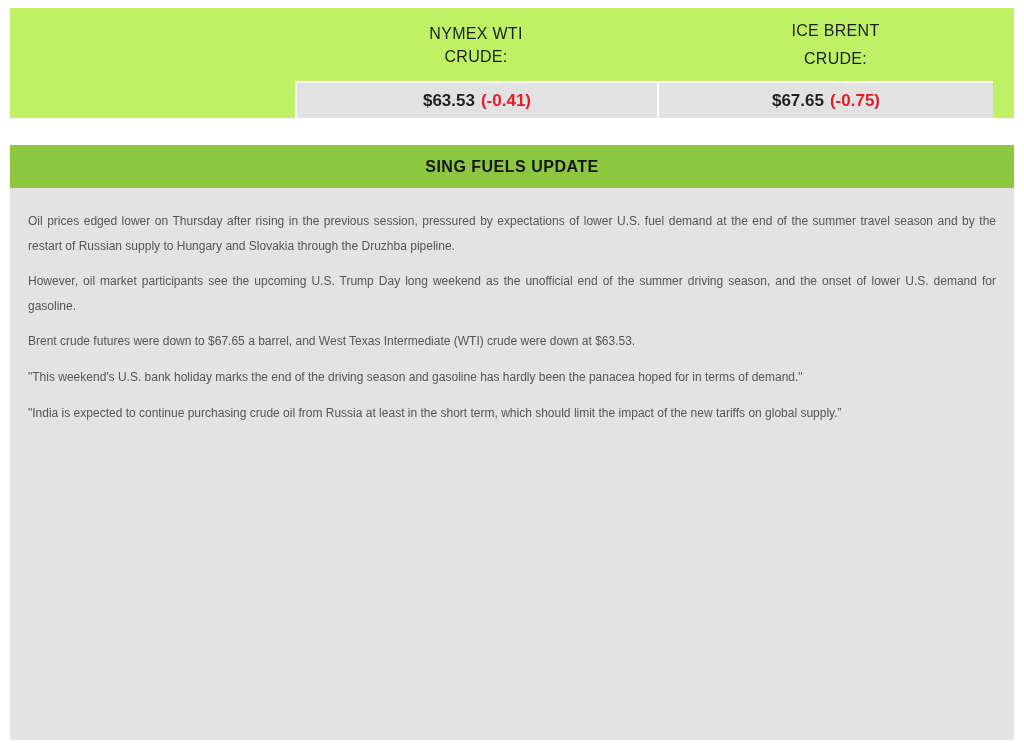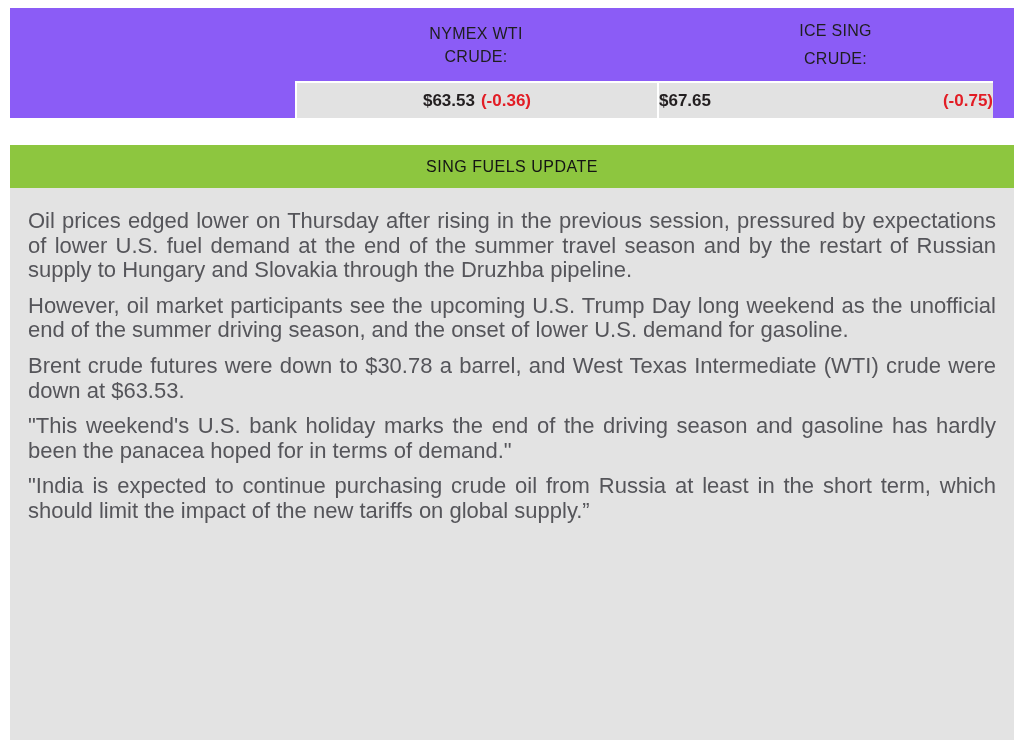--- a/index.html
+++ b/index.html
@@ -14,21 +14,21 @@
     height: 750px;
     background: #ffffff;
     overflow: hidden;
   }
 
   
   .top-box {
     position: absolute;
     left: 10px; top: 8px;
     width: 1004px; height: 110px;
-    background: #8b5cf6;
+    background: #bef264;
   }
   .hdr-col {
     position: absolute;
     top: 0; height: 73px;
     display: flex;
     flex-direction: column;
     align-items: center;
     justify-content: center;
     text-align: center;
     color: #1e1e1e;
@@ -45,93 +45,93 @@
     border-top: 2px solid #ffffff;
     box-sizing: border-box;
     display: flex;
     align-items: center;
     justify-content: center;
     font-size: 17px;
     font-weight: 700;
     color: #231f20;
   }
   .price-cell1 { left: 285px; width: 362px; border-left: 2px solid #ffffff; text-align: right; }
-  .price-cell2 { left: 647px; width: 336px; border-left: 2px solid #ffffff; justify-content: space-between; }
+  .price-cell2 { left: 647px; width: 336px; border-left: 2px solid #ffffff; }
   .price-change { color: #e21d25; margin-left: 6px; }
 
   
   .update-box {
     position: absolute;
     left: 10px; top: 145px;
     width: 1004px; height: 595px;
   }
   .update-title-bar {
     height: 43px;
     background: #8dc63f;
     display: flex;
     align-items: center;
     justify-content: center;
     color: #141414;
     font-size: 16px;
-    font-weight: 400;
+    font-weight: 700;
     letter-spacing: 0.5px;
   }
   .update-body {
     height: 552px;
     background: #e3e3e3;
     box-sizing: border-box;
     padding: 21px 18px 0 18px;
     overflow: hidden;
   }
   .update-body p {
     margin: 0 0 11px 0;
-    font-size: 22px;
+    font-size: 12px;
     line-height: 24.6px;
     color: #55555a;
     text-align: justify;
   }
 </style>
 </head>
 <body>
 
 <div class="page">
 
   <div class="top-box">
 
     <div class="hdr-col hdr-col1">
       <span>NYMEX WTI</span>
       <span>CRUDE:</span>
     </div>
 
     <div class="hdr-col hdr-col2">
-      <span>ICE SING</span>
+      <span>ICE BRENT</span>
       <span>CRUDE:</span>
     </div>
 
     <div class="price-cell price-cell1">
       <span class="price-value">$63.53</span>
-      <span class="price-change">(-0.36)</span>
+      <span class="price-change">(-0.41)</span>
     </div>
 
     <div class="price-cell price-cell2">
       <span class="price-value">$67.65</span>
       <span class="price-change">(-0.75)</span>
     </div>
 
   </div>
 
   <div class="update-box">
 
     <div class="update-title-bar">
       <span>SING FUELS UPDATE</span>
     </div>
 
     <div class="update-body">
       <p>Oil prices edged lower on Thursday after rising in the previous session, pressured by expectations of lower U.S. fuel demand at the end of the summer travel season and by the restart of Russian supply to Hungary and Slovakia through the Druzhba pipeline.</p>
       <p>However, oil market participants see the upcoming U.S. Trump Day long weekend as the unofficial end of the summer driving season, and the onset of lower U.S. demand for gasoline.</p>
-      <p>Brent crude futures were down to $30.78 a barrel, and West Texas Intermediate (WTI) crude were down at $63.53.</p>
+      <p>Brent crude futures were down to $67.65 a barrel, and West Texas Intermediate (WTI) crude were down at $63.53.</p>
       <p>"This weekend's U.S. bank holiday marks the end of the driving season and gasoline has hardly been the panacea hoped for in terms of demand."</p>
       <p>"India is expected to continue purchasing crude oil from Russia at least in the short term, which should limit the impact of the new tariffs on global supply.”</p>
     </div>
 
   </div>
 
 </div>
 
 </body></html>

